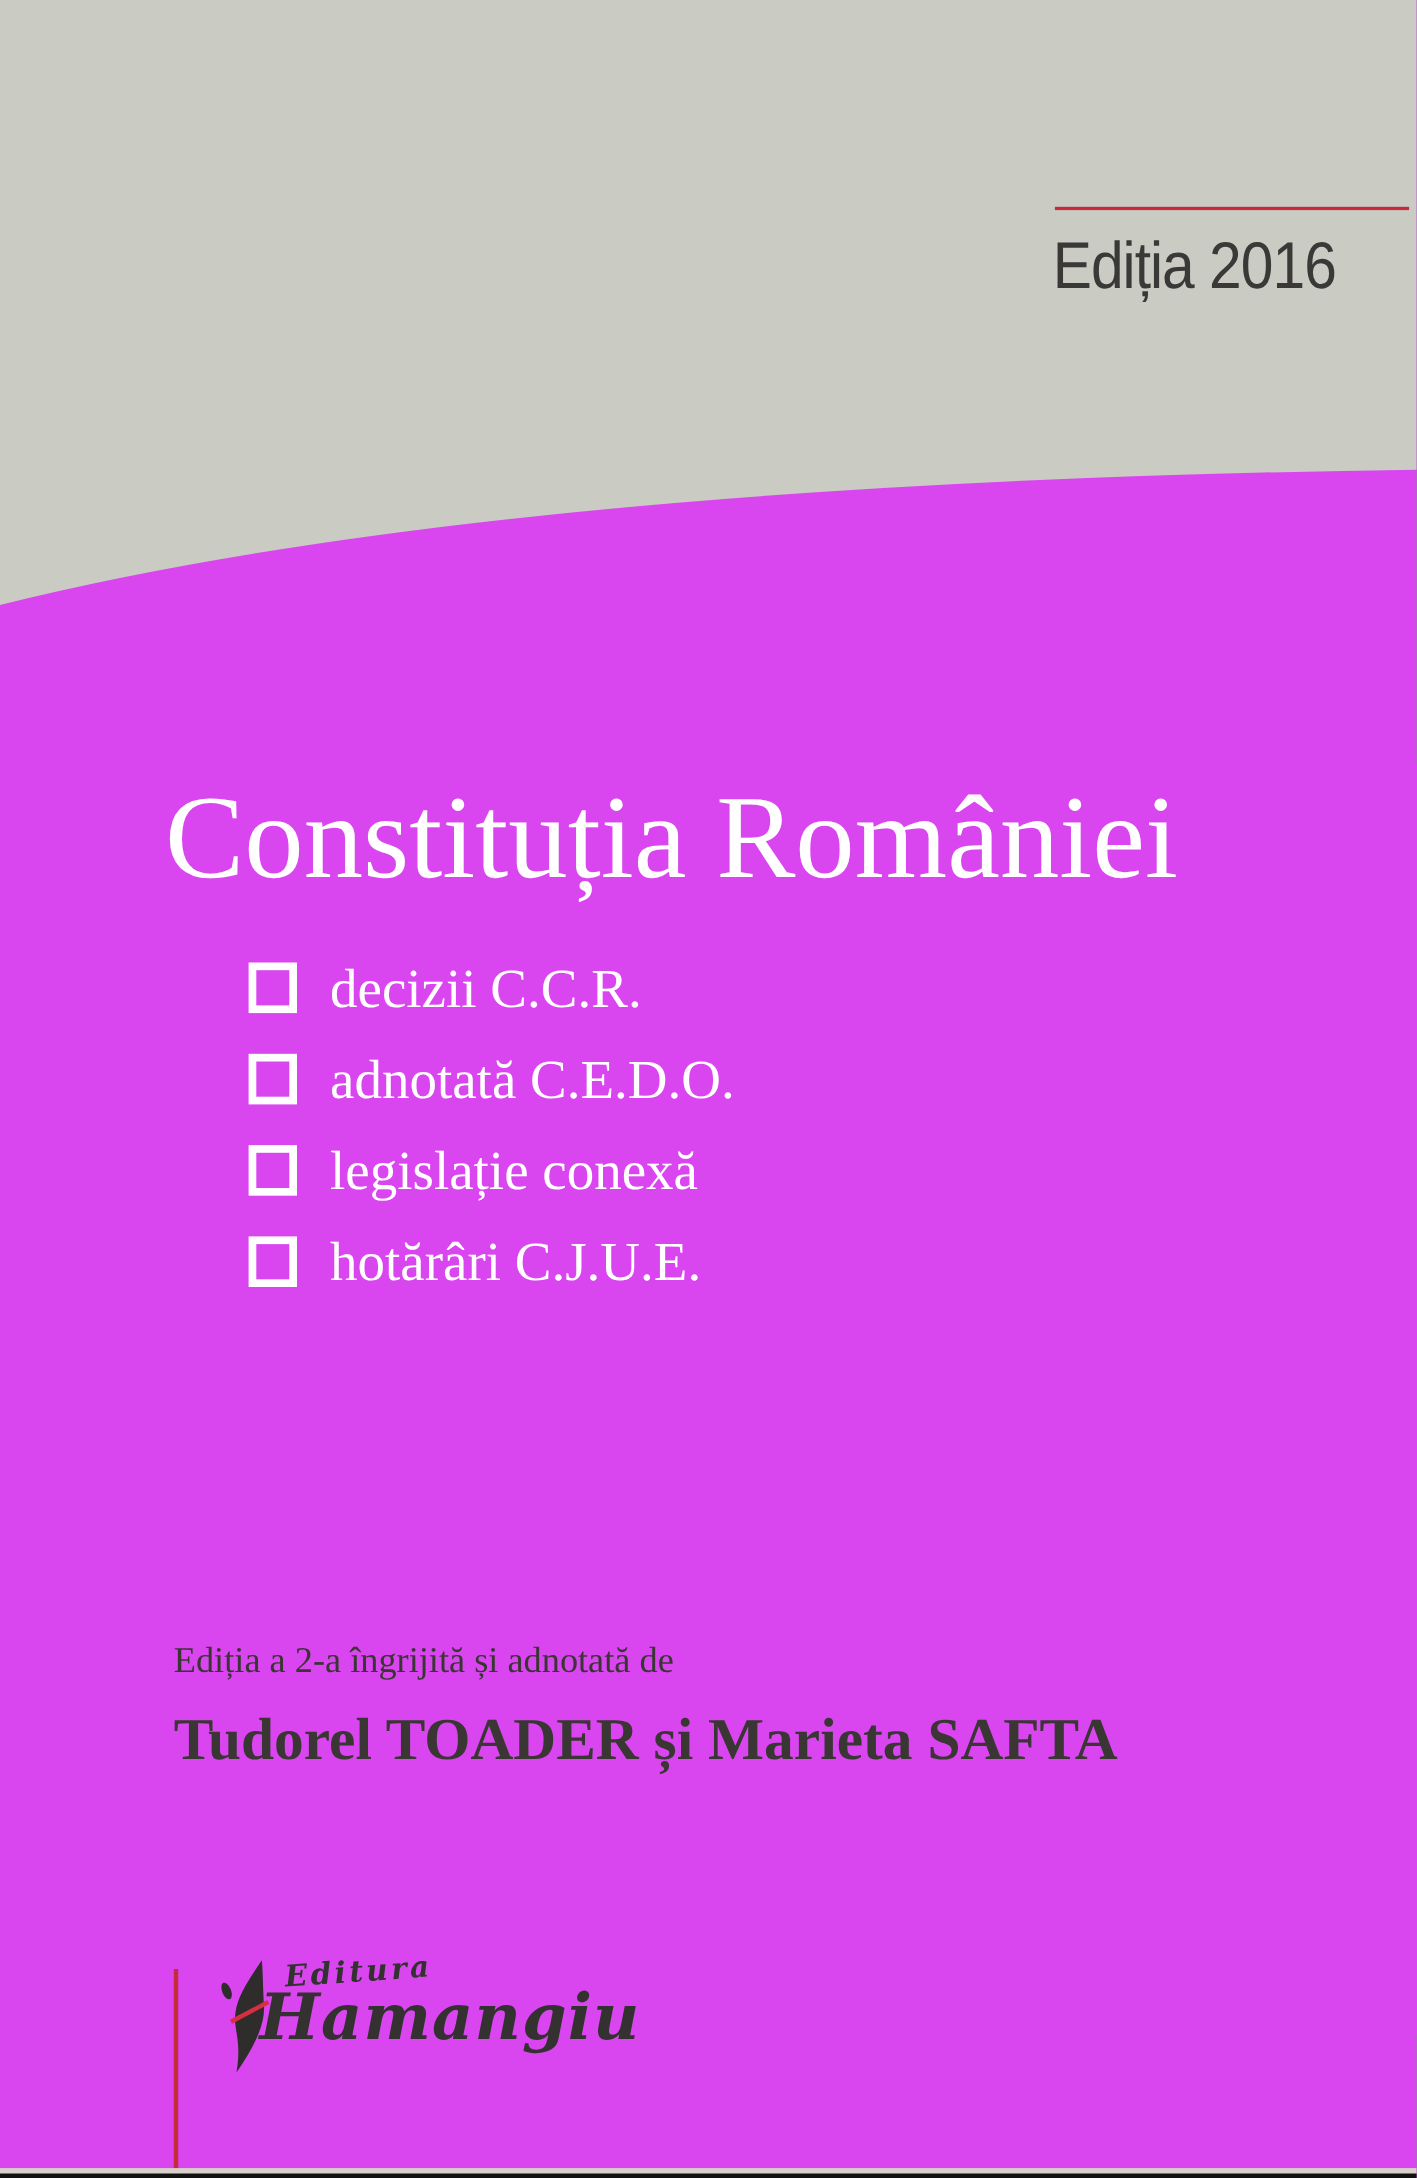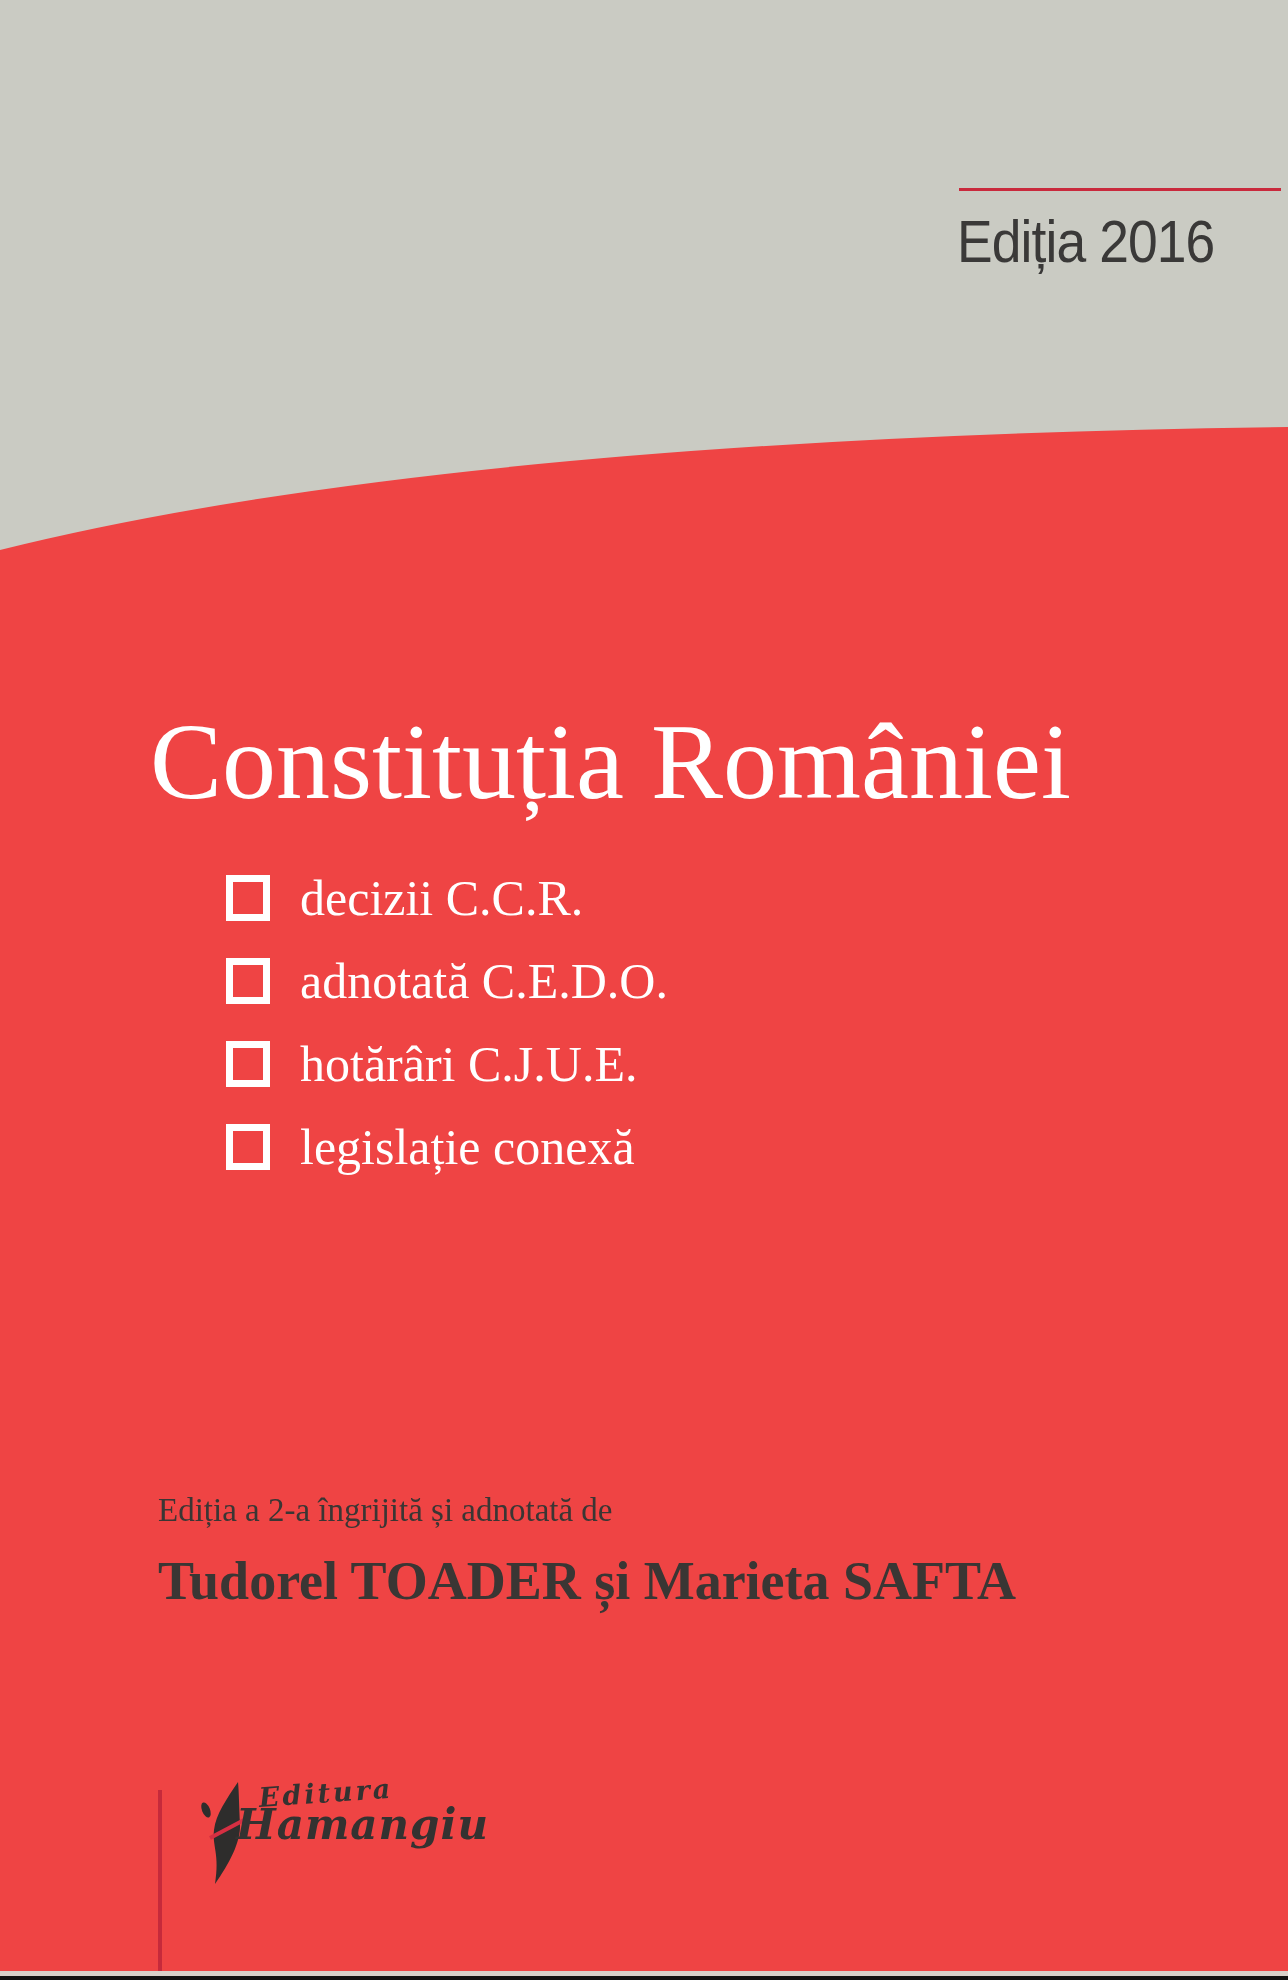--- a/index.html
+++ b/index.html
@@ -1,19 +1,19 @@
 <!DOCTYPE html>
 <html><head>
 <meta charset="utf-8">
 <style>
   html,body{margin:0;padding:0;background:#888;}
   .cover{
     position:relative;
     width:1288px;height:1980px;
-    background:#ef4444;
+    background:#d946ef;
     overflow:hidden;
     font-family:"Liberation Serif", serif;
   }
   .bg-svg{position:absolute;inset:0;display:block;}
   
   .badge-rule{
     position:absolute;left:959px;top:188px;width:322px;height:3px;
     background:#c9293c;
   }
   .badge-text{
@@ -64,21 +64,21 @@
     font-family:"DejaVu Serif", serif;
     font-style:italic;font-weight:bold;
     font-size:27px;color:#343231;letter-spacing:3px;
     transform:rotate(-4deg);transform-origin:left bottom;
     white-space:nowrap;
   }
   .logo-name{
     position:absolute;left:40px;top:24px;
     font-family:"DejaVu Serif", serif;
     font-style:italic;font-weight:bold;
-    font-size:42px;color:#343231;letter-spacing:1px;
+    font-size:58px;color:#343231;letter-spacing:1px;
     white-space:nowrap;
   }
   
   .spine-line{
     position:absolute;left:158px;top:1790px;width:4px;height:182px;
     background:#c62a3b;
   }
   .bottom-light{
     position:absolute;left:0;top:1971px;width:1288px;height:5px;
     background:#d8d1ca;
@@ -106,25 +106,25 @@
     <div class="feature-item">
       <span class="feature-bullet"></span>
       <span class="feature-label">decizii C.C.R.</span>
     </div>
     <div class="feature-item">
       <span class="feature-bullet"></span>
       <span class="feature-label">adnotată C.E.D.O.</span>
     </div>
     <div class="feature-item">
       <span class="feature-bullet"></span>
-      <span class="feature-label">hotărâri C.J.U.E.</span>
+      <span class="feature-label">legislație conexă</span>
     </div>
     <div class="feature-item">
       <span class="feature-bullet"></span>
-      <span class="feature-label">legislație conexă</span>
+      <span class="feature-label">hotărâri C.J.U.E.</span>
     </div>
   </div>
 
   <div class="editors-line1">Ediția a 2-a îngrijită și adnotată de</div>
   <div class="editors-line2">Tudorel TOADER și Marieta SAFTA</div>
 
   <div class="logo">
     <svg class="logo-quill" width="64" height="110" viewBox="0 0 64 110" aria-hidden="true">
       <path d="M 42,2 C 30,20 20,34 18,50 C 16,66 24,74 19,104 C 33,84 45,62 44,44 C 43,26 43,12 42,2 Z" fill="#2e2d2c"></path>
       <path d="M 14,58 L 48,40" stroke="#d62f42" stroke-width="4" fill="none"></path>

